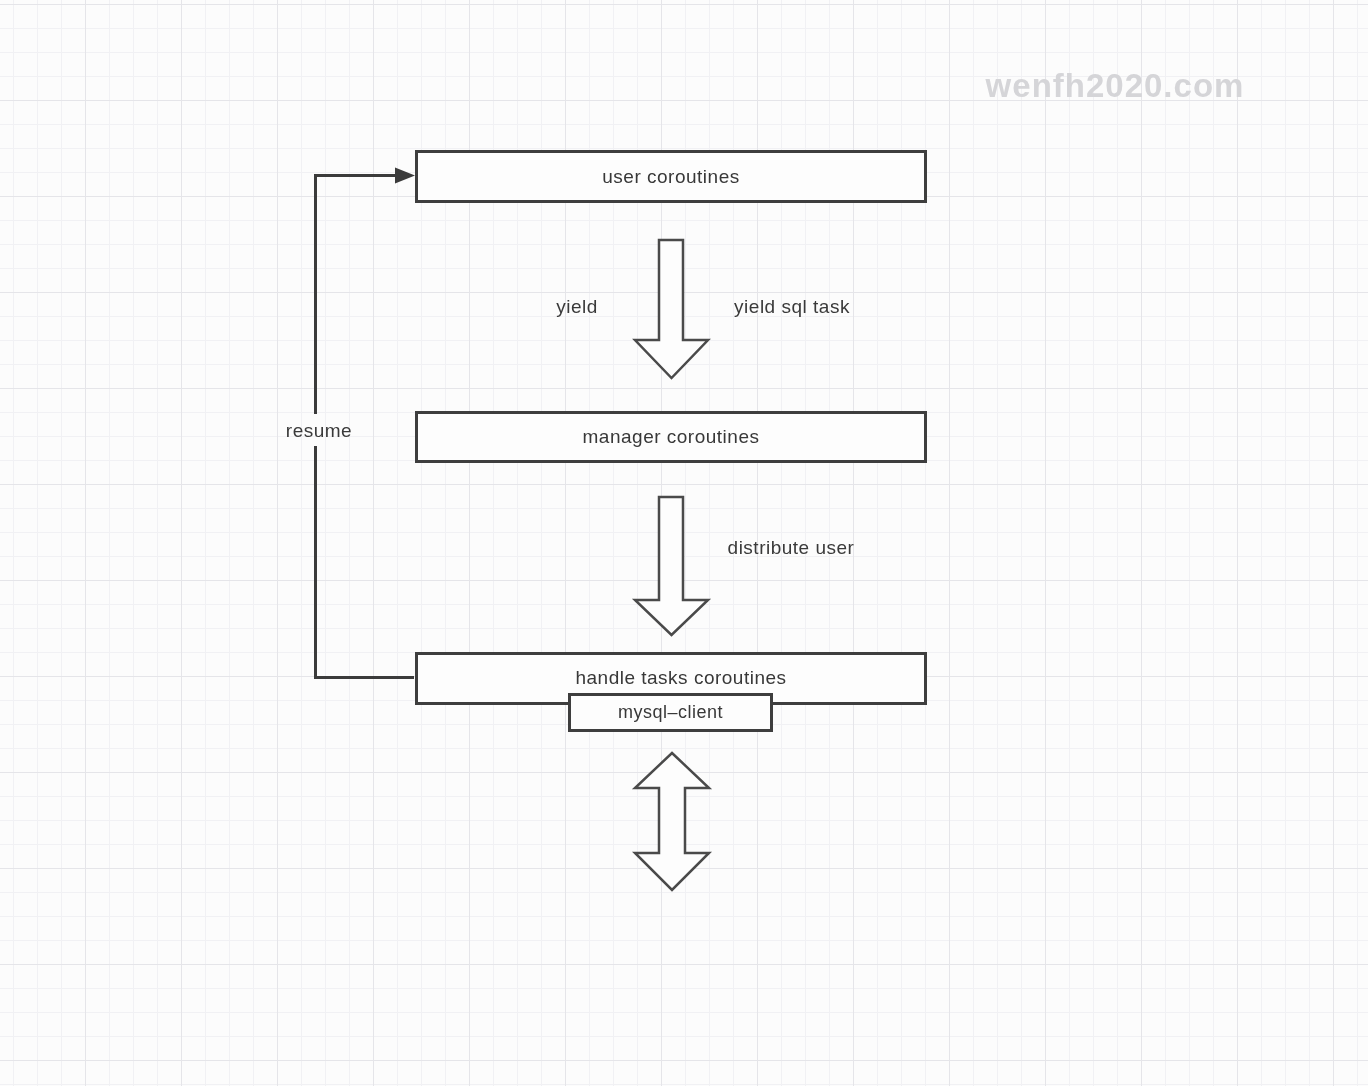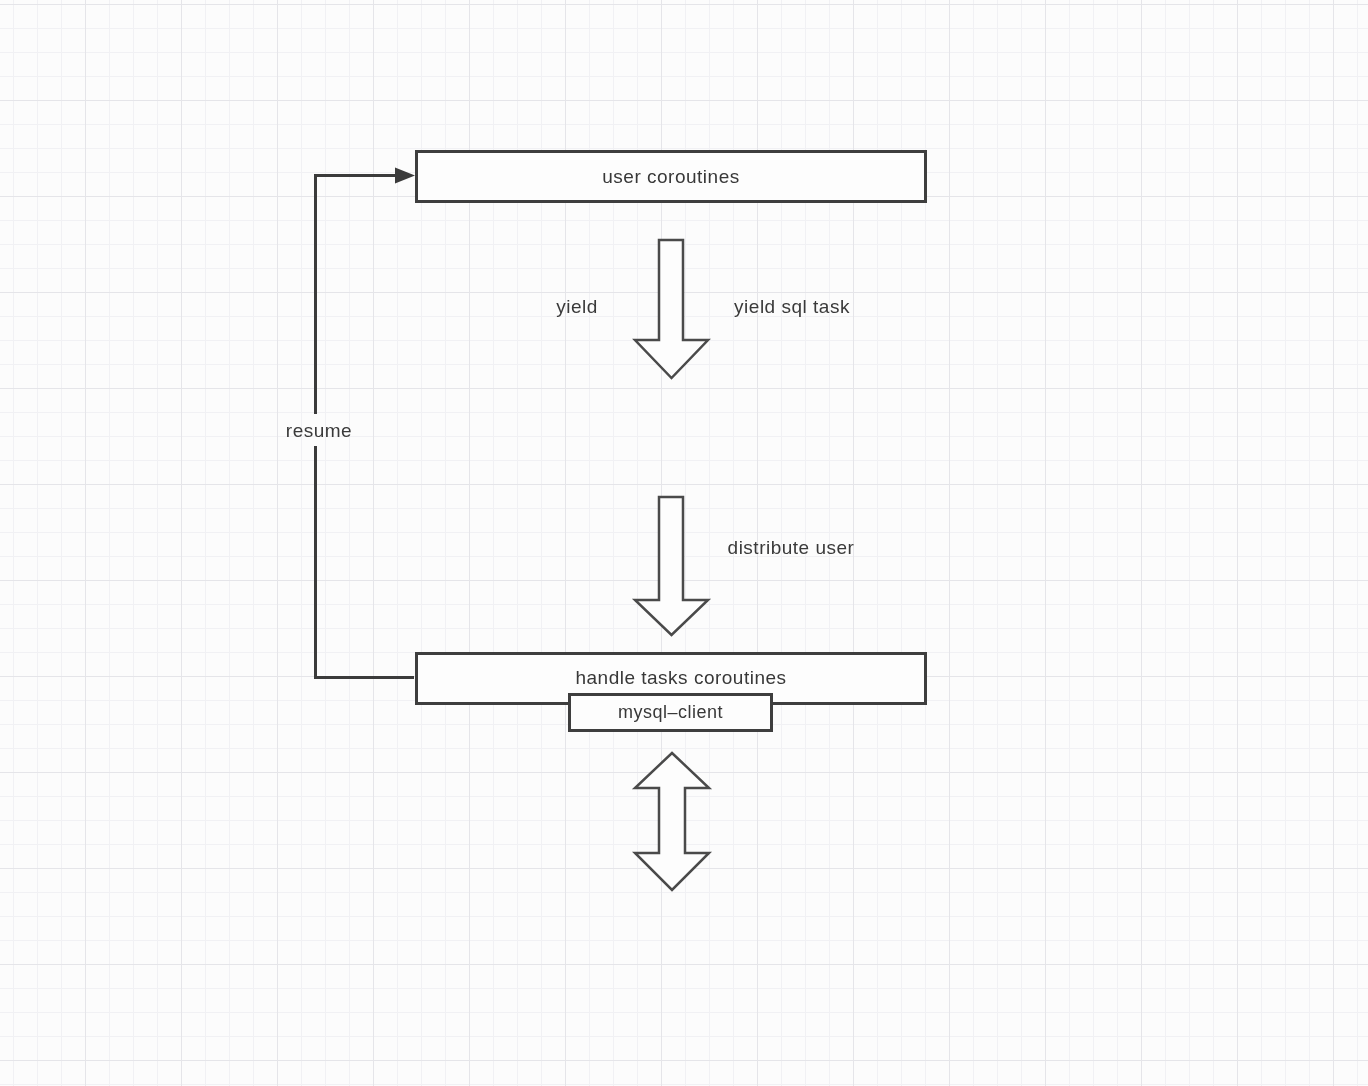--- a/index.html
+++ b/index.html
@@ -71,38 +71,40 @@
   .label-yield      { left: 577px; top: 307px; }
   .label-send       { left: 792px; top: 307px; }
   .label-distribute { left: 791px; top: 548px; }
   .label-resume     { left: 319px; top: 431px; text-align: right; }
 </style>
 </head>
 <body>
 
 <div class="canvas">
 
+  <div class="watermark">wenfh2020.com</div>
 
   <svg class="connectors" viewBox="0 0 1368 1086" xmlns="http://www.w3.org/2000/svg">
 
     <g stroke="#3b3b3b" stroke-width="3" fill="none">
       <path d="M 400 175.5 L 315.5 175.5 L 315.5 414"></path>
       <path d="M 315.5 446 L 315.5 677.5 L 414 677.5"></path>
     </g>
     <polygon points="415,175.5 395,167.5 395,183.5" fill="#3b3b3b"></polygon>
 
     <polygon points="659,240 683,240 683,340 708,340 671.5,378 635,340 659,340" fill="#fdfdfd" stroke="#4a4a4a" stroke-width="2.5"></polygon>
 
     <polygon points="659,497 683,497 683,600 708,600 671.5,635 635,600 659,600" fill="#fdfdfd" stroke="#4a4a4a" stroke-width="2.5"></polygon>
 
     <polygon points="672,753 709,788 685,788 685,853 709,853 672,890 635,853 659,853 659,788 635,788" fill="#fdfdfd" stroke="#4a4a4a" stroke-width="2.5"></polygon>
   </svg>
 
   <div class="node node-user">user coroutines</div>
 
+  <div class="node node-manager">manager coroutines</div>
 
   <div class="node node-handle">handle tasks coroutines</div>
 
   <div class="node node-client">mysql–client</div>
 
 
   <div class="edge-label label-yield">yield</div>
 
   <div class="edge-label label-send">yield sql task</div>
 

